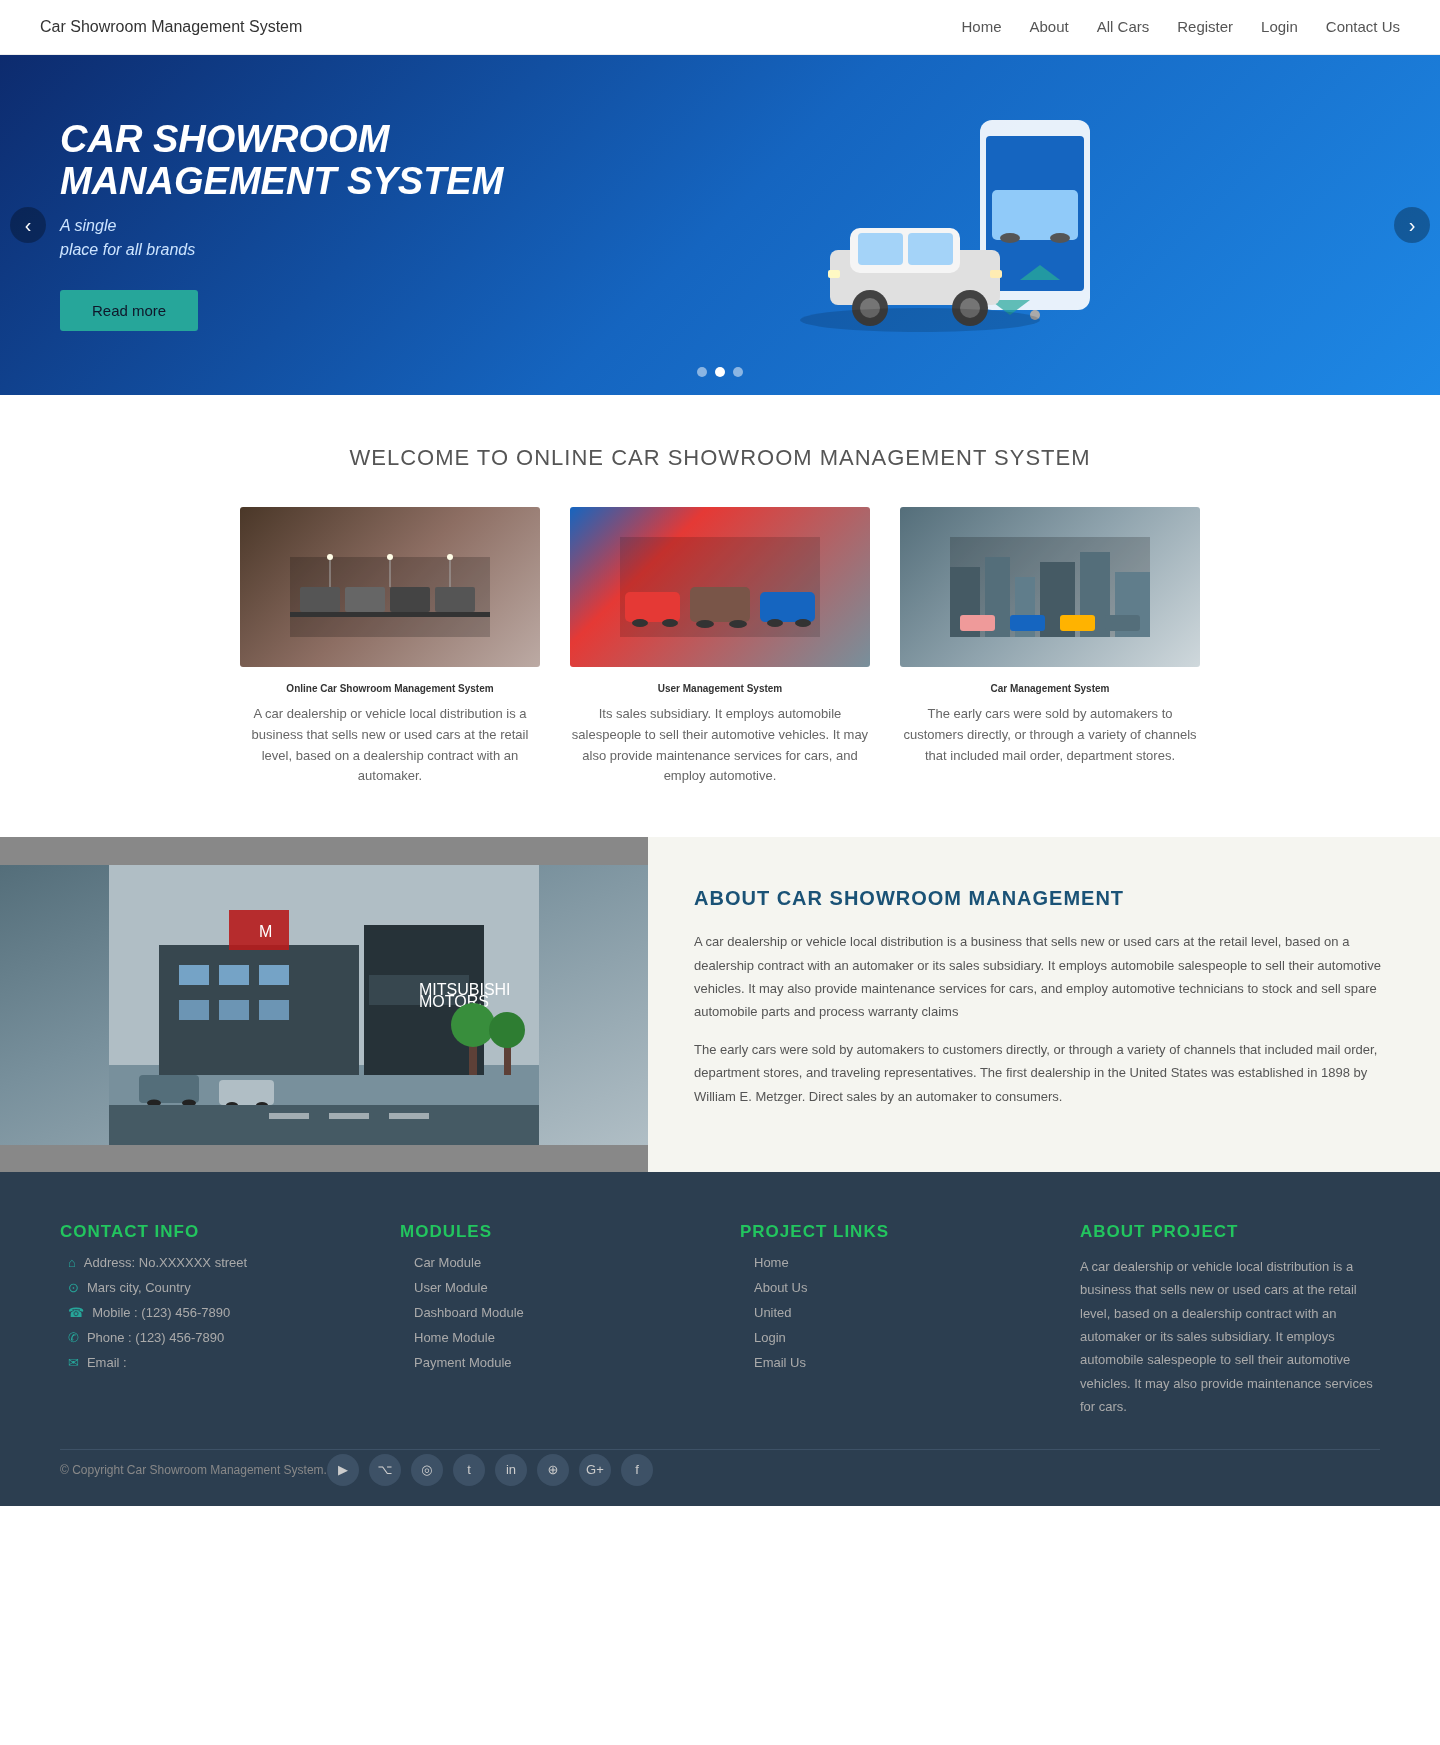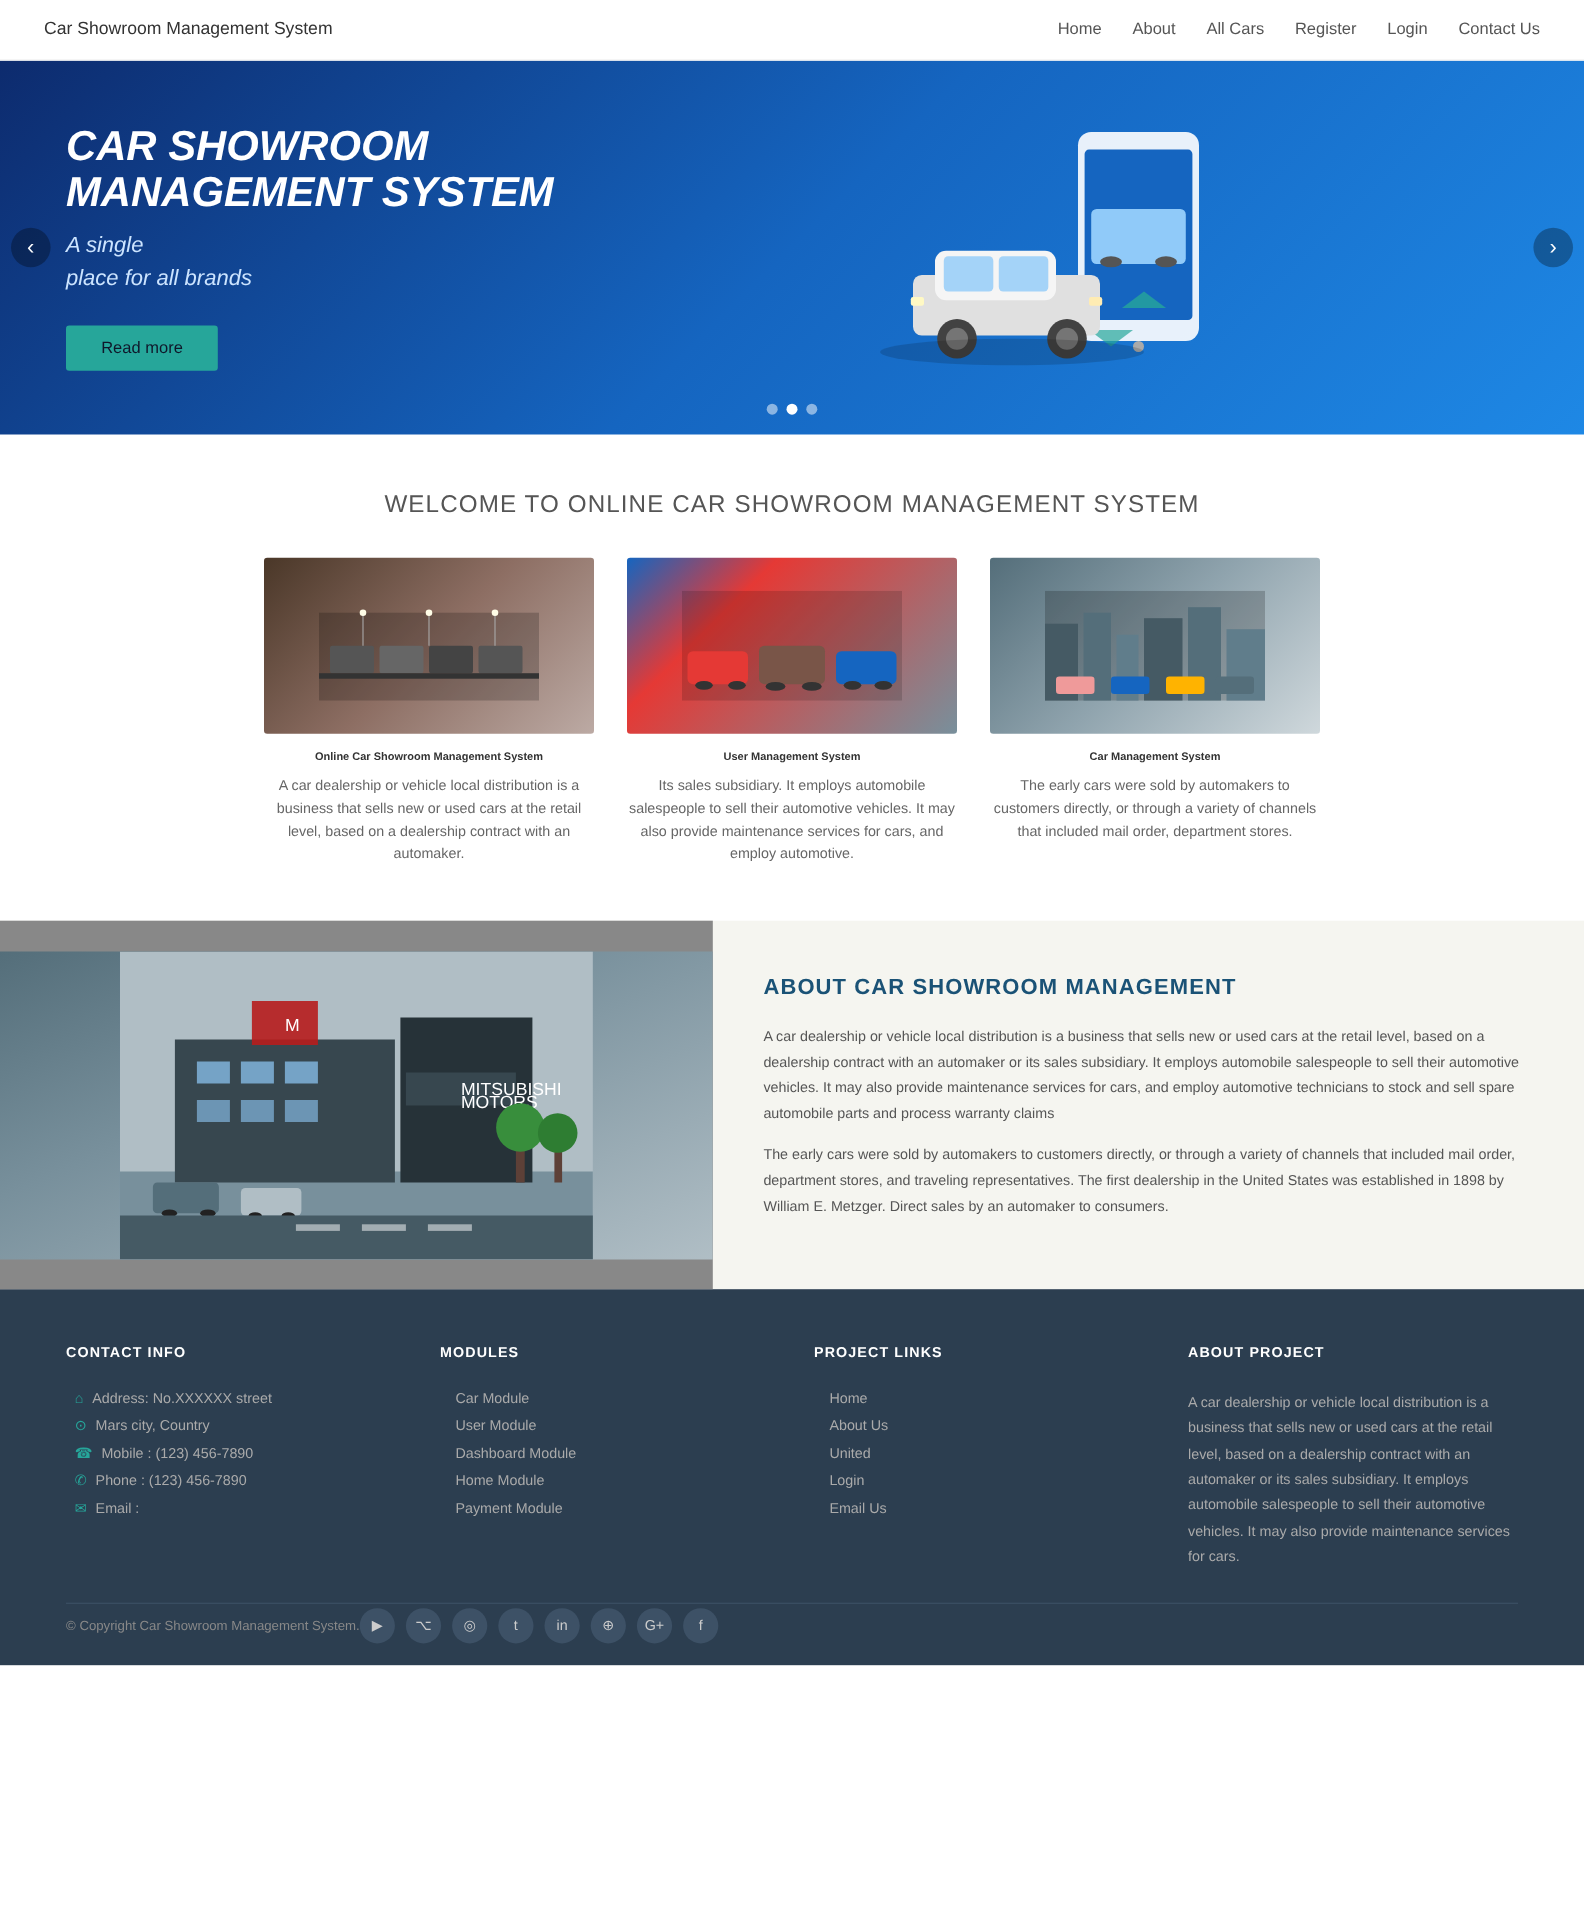--- a/index.html
+++ b/index.html
@@ -15,21 +15,21 @@
     .nav-links a { text-decoration: none; color: #555; font-size: 15px; }
 
     
     .hero {
       background: linear-gradient(135deg, #0d2b6e 0%, #1565c0 50%, #1e88e5 100%);
       min-height: 340px; display: flex; align-items: center;
       position: relative; overflow: hidden; padding: 40px 60px;
     }
     .hero-content { flex: 1; z-index: 2; max-width: 460px; }
     .hero-title { font-size: 38px; font-weight: 900; color: #fff; font-style: italic; line-height: 1.1; text-transform: uppercase; }
-    .hero-subtitle { color: #cce4ff; font-style: italic; margin-top: 12px; font-size: 20px; line-height: 1.5; }
+    .hero-subtitle { color: #cce4ff; font-style: italic; margin-top: 12px; font-size: 16px; line-height: 1.5; }
     .hero-btn {
       margin-top: 28px; background: #26a69a; color: #0f172a; border: none;
       padding: 12px 32px; font-size: 15px; cursor: pointer; border-radius: 3px;
     }
     .hero-image { flex: 1; display: flex; justify-content: center; align-items: center; }
     .hero-nav-btn {
       position: absolute; top: 50%; transform: translateY(-50%);
       background: rgba(0,0,0,0.3); border: none; color: #fff; font-size: 20px;
       width: 36px; height: 36px; border-radius: 50%; cursor: pointer; display: flex; align-items: center; justify-content: center;
     }
@@ -66,21 +66,21 @@
       display: flex; align-items: center; justify-content: center;
     }
     .about-content { flex: 1; padding: 50px 46px; }
     .about-title { font-size: 20px; font-weight: 700; color: #1a5276; text-transform: uppercase; margin-bottom: 20px; letter-spacing: 1px; }
     .about-content p { font-size: 13px; color: #555; line-height: 1.8; margin-bottom: 14px; }
 
     
     footer { background: #2c3e50; color: #ccc; padding: 50px 60px 20px; }
     .footer-grid { display: flex; gap: 40px; flex-wrap: wrap; padding-bottom: 30px; }
     .footer-col { flex: 1; min-width: 180px; }
-    .footer-col h4 { color: #ffffff; font-size: 13px; font-weight: 700; letter-spacing: 1px; text-transform: uppercase; margin-bottom: 26px; }
+    .footer-col h4 { color: #22c55e; font-size: 17px; font-weight: 700; letter-spacing: 1px; text-transform: uppercase; margin-bottom: 13px; }
     .footer-col ul { list-style: none; }
     .footer-col ul li { font-size: 13px; margin-bottom: 10px; color: #aaa; display: flex; align-items: center; gap: 8px; }
     .footer-col ul li a { color: #aaa; text-decoration: none; }
     .footer-col ul li::before { content: ''; }
     .footer-link-arrow::before { content: '›'; color: #26a69a; margin-right: 6px; font-size: 16px; }
     .footer-icon-house::before { content: '⌂'; color: #26a69a; }
     .footer-icon-map::before { content: '⊙'; color: #26a69a; }
     .footer-icon-phone::before { content: '☎'; color: #26a69a; }
     .footer-icon-phone2::before { content: '✆'; color: #26a69a; }
     .footer-icon-email::before { content: '✉'; color: #26a69a; }

